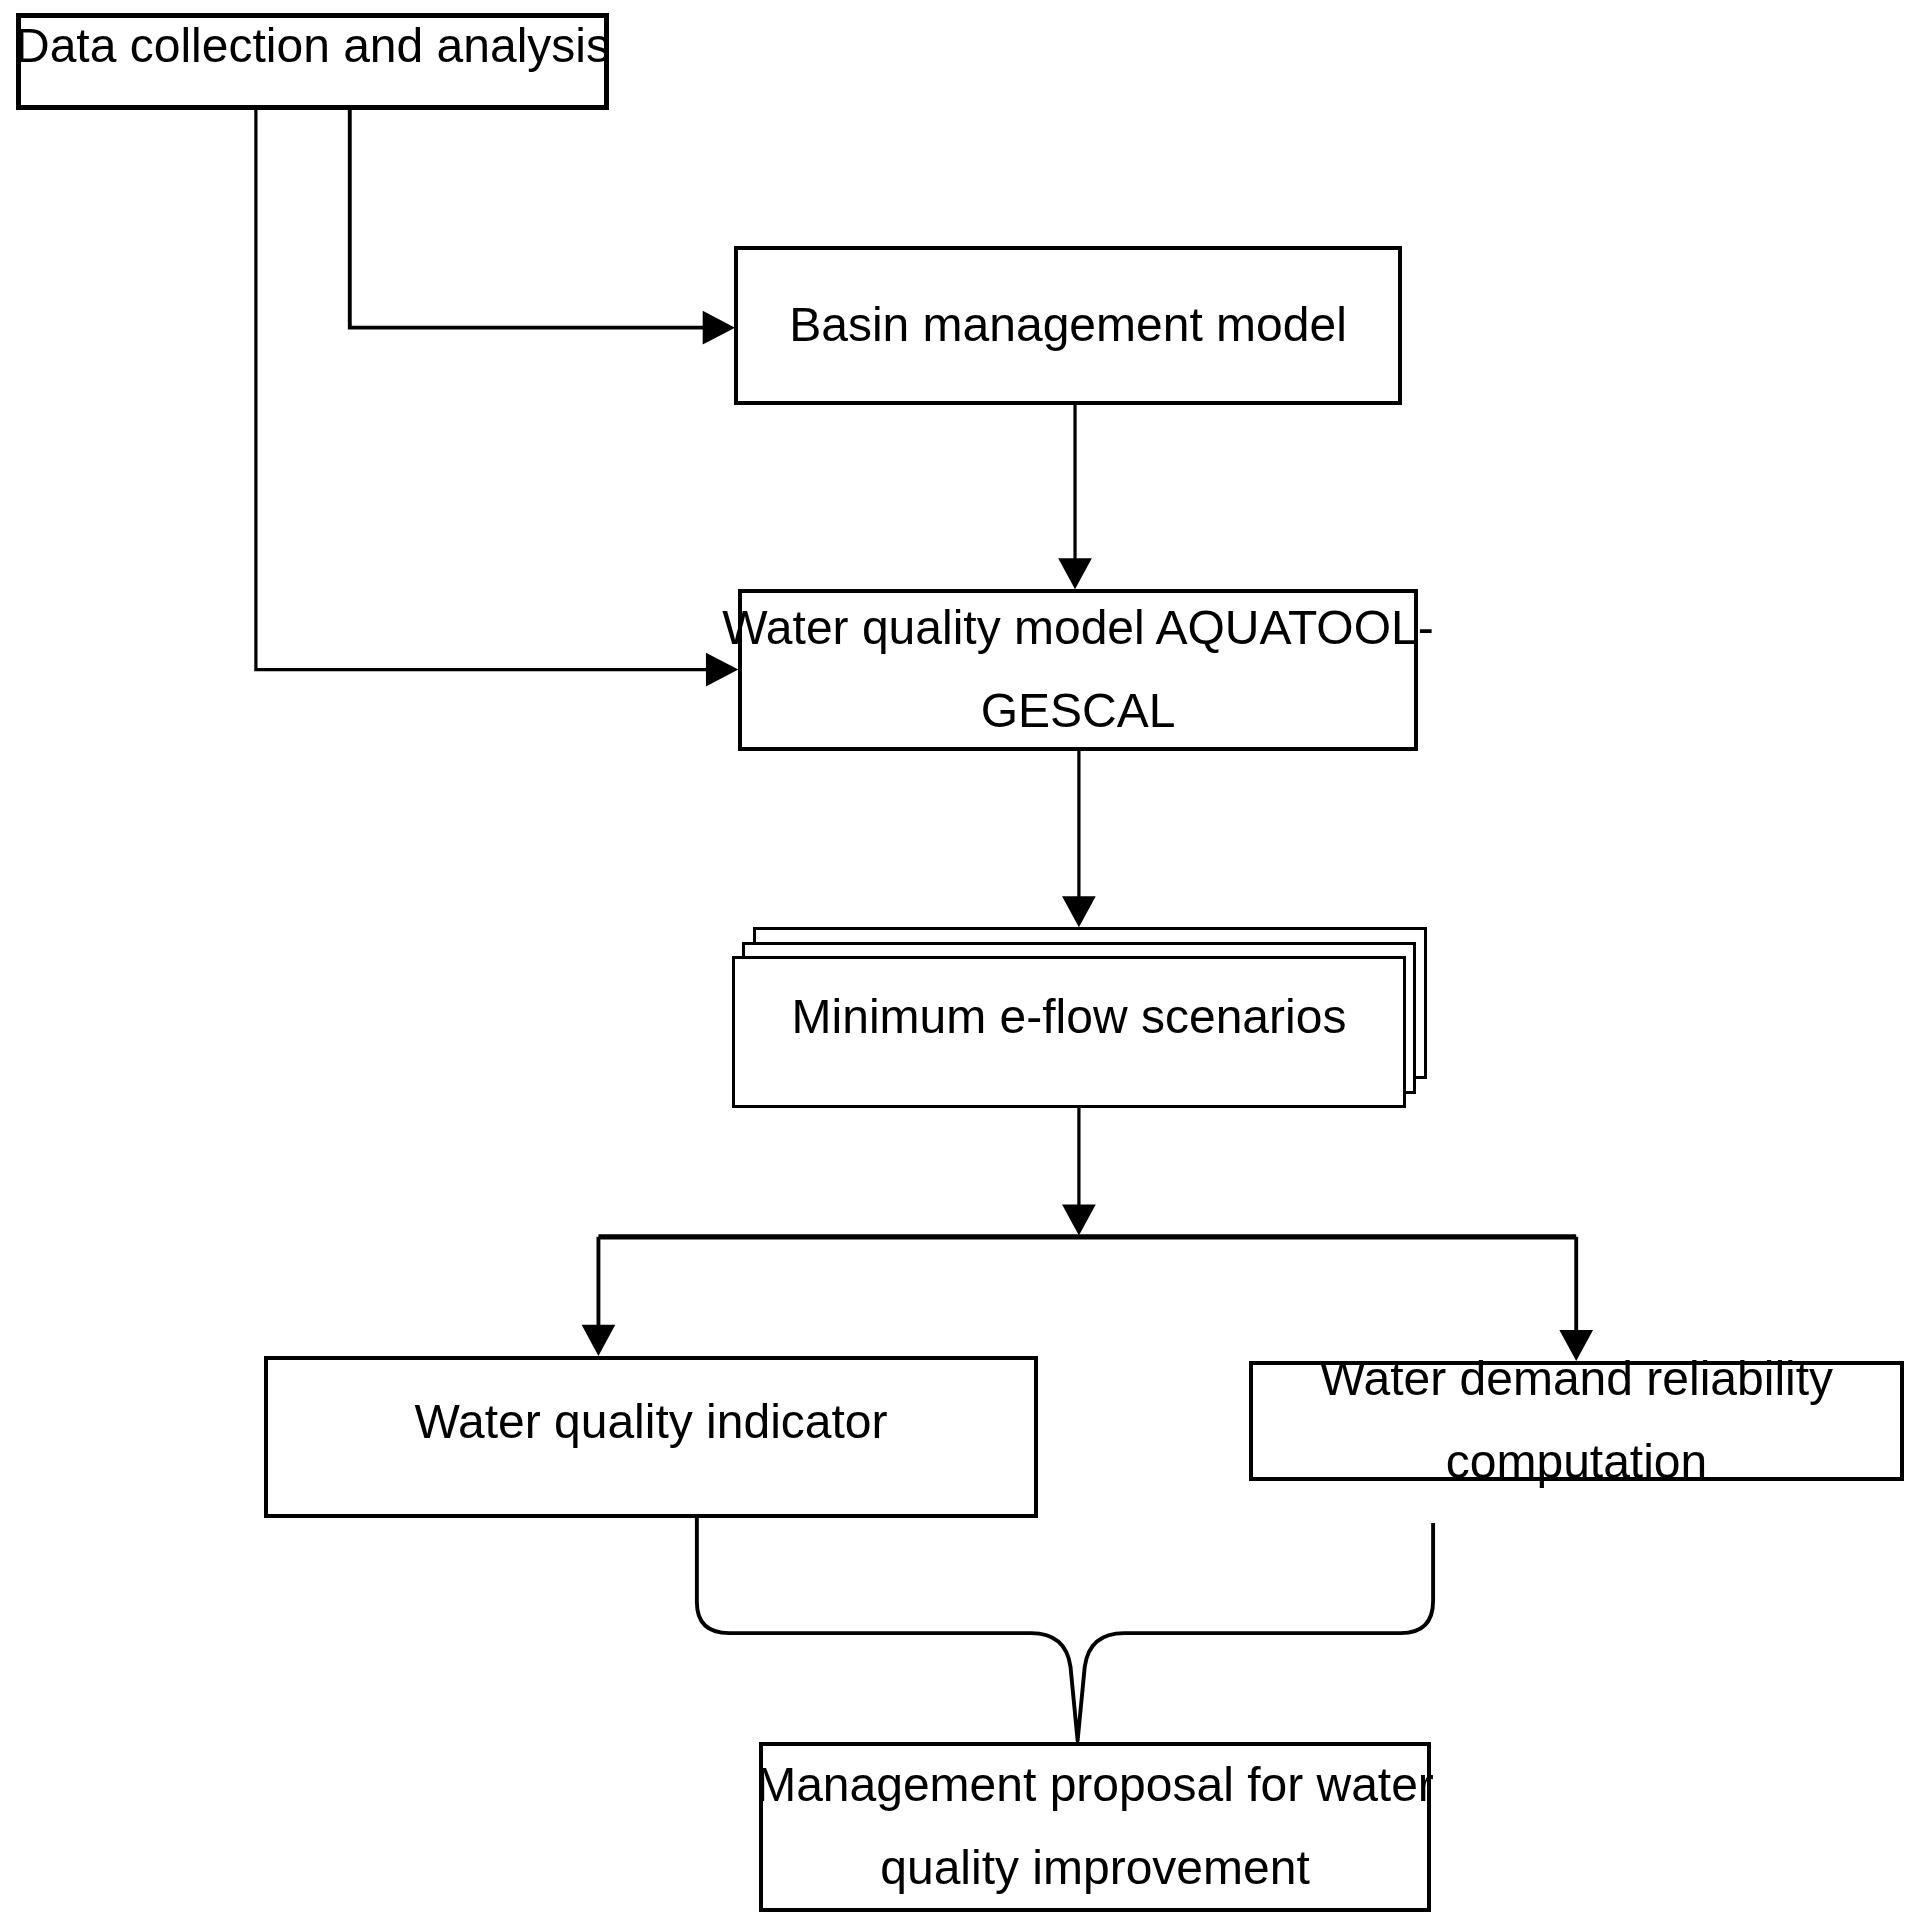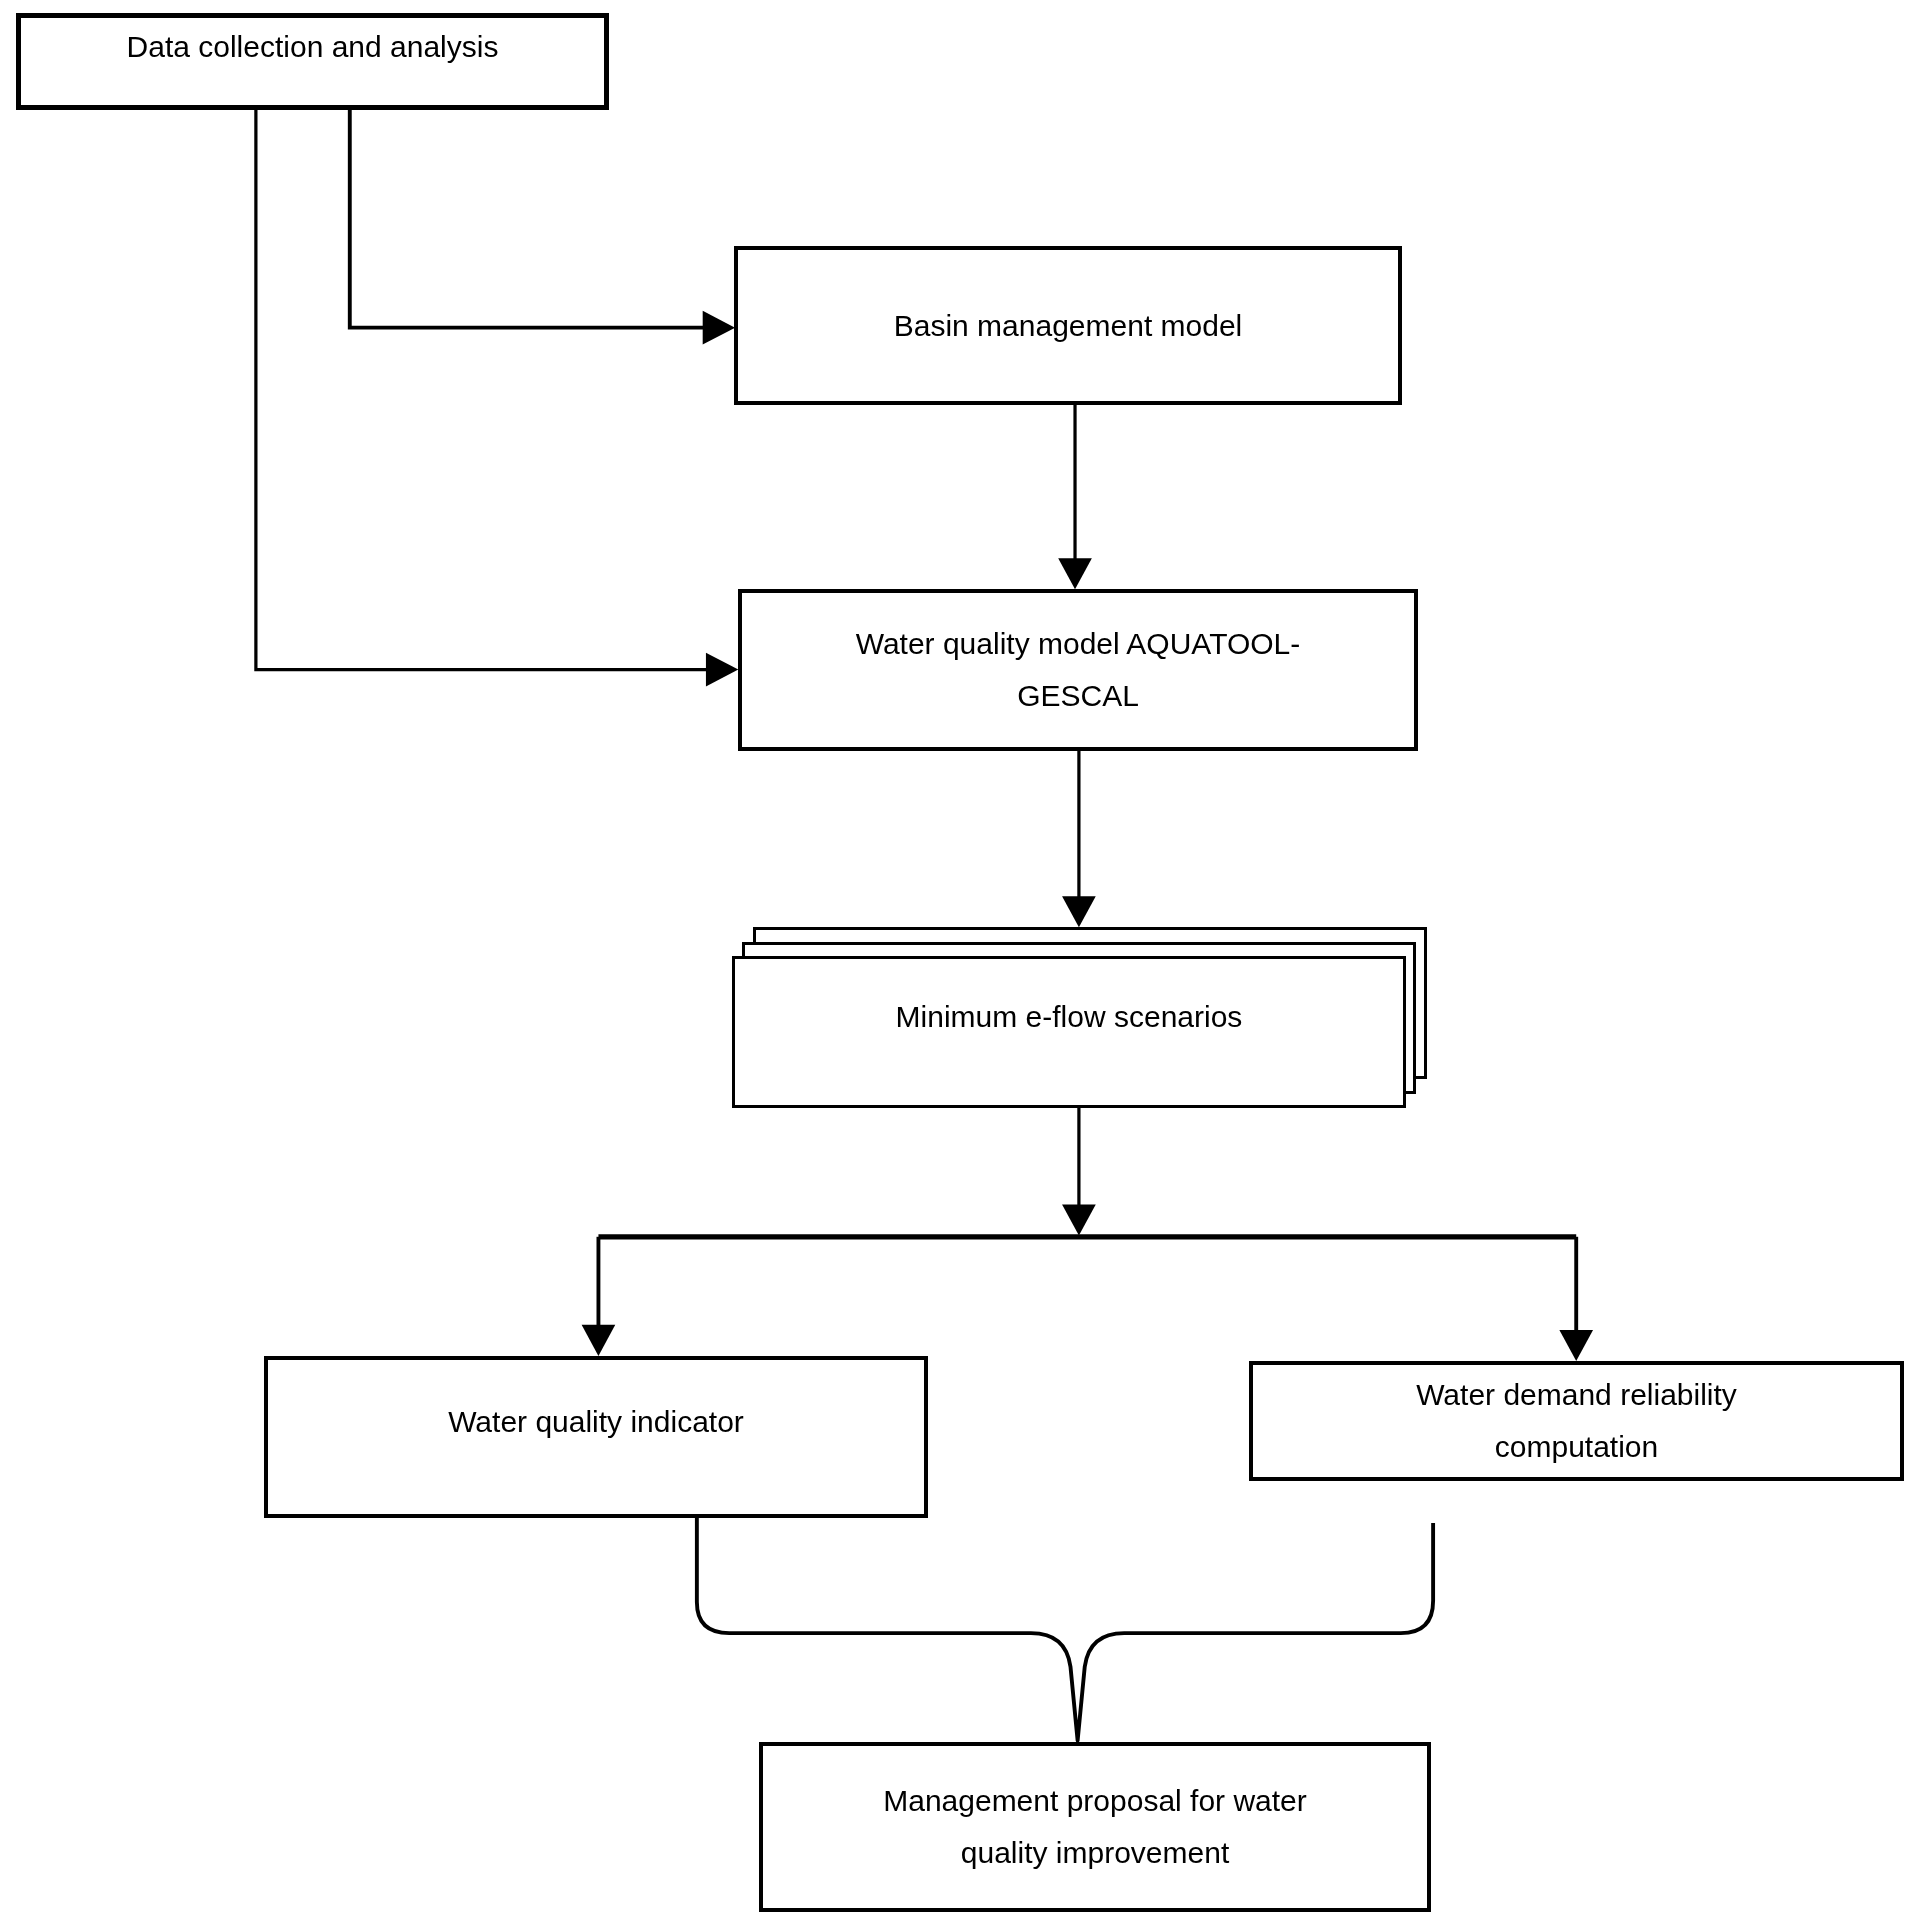--- a/index.html
+++ b/index.html
@@ -25,42 +25,42 @@
   .node {
     position: absolute;
     box-sizing: border-box;
     background: #ffffff;
     border: 4.5px solid #000000;
     display: flex;
     flex-direction: column;
     align-items: center;
     justify-content: center;
     text-align: center;
-    font-size: 30px;
+    font-size: 48px;
     line-height: 1.72;
     z-index: 2;
   }
   .node .line { display: block; white-space: nowrap; }
   .stack-layer {
     position: absolute;
     box-sizing: border-box;
     background: #ffffff;
     border: 3.9px solid #000000;
   }
   .z1 { z-index: 1; }
   .z2 { z-index: 2; }
   .z3 { z-index: 3; justify-content: center; }
   .nudge-up { padding-bottom: 30px; }
   .box-a { left: 16px;  top: 13px;   width: 593px;  height: 97px; border-width: 5.2px; }
   .box-b { left: 734px; top: 246px;  width: 668px; height: 159px; gap: 20px; }
   .box-c { left: 738px; top: 589px;  width: 680px; height: 162px; }
   .stack-back  { left: 753px; top: 927px; width: 674px; height: 152px; }
   .stack-mid   { left: 742px; top: 942px; width: 674px; height: 152px; }
   .stack-front { left: 732px; top: 956px; width: 674px; height: 152px; border-width: 3.9px; }
-  .box-d { left: 264px;  top: 1356px; width: 664px; height: 162px; }
+  .box-d { left: 264px;  top: 1356px; width: 774px; height: 162px; }
   .box-e { left: 1249px; top: 1361px; width: 655px; height: 120px; }
   .box-f { left: 759px; top: 1742px; width: 672px; height: 170px; }
 </style>
 </head>
 <body>
 
 <div class="canvas">
 
   <svg class="connectors" width="1926" height="1918" viewBox="0 0 2974 2962">
 

